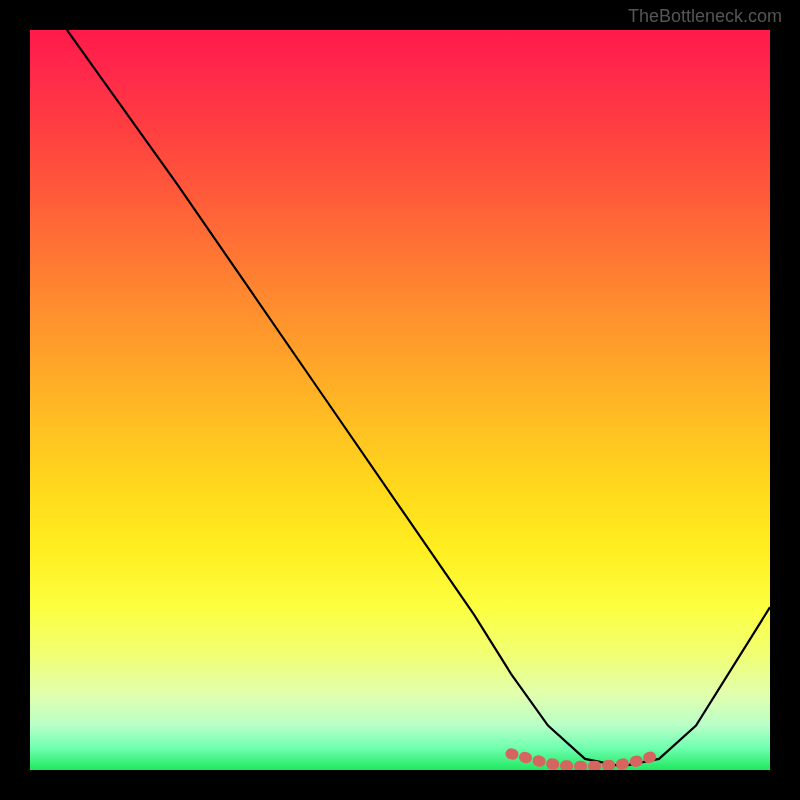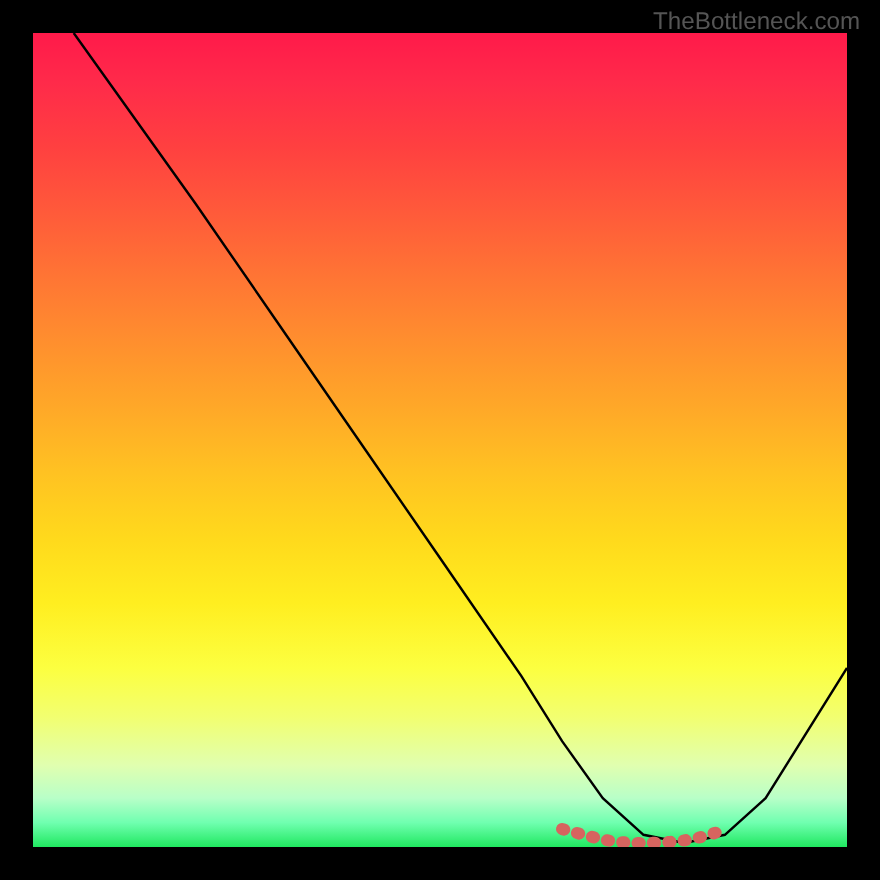--- a/index.html
+++ b/index.html
@@ -8,21 +8,21 @@
     height: 800px;
     background: #000;
     position: relative;
     font-family: Arial, sans-serif;
   }
   .watermark {
     position: absolute;
     top: 6px;
     right: 18px;
     color: #555;
-    font-size: 22px;
+    font-size: 18px;
     font-weight: 500;
     z-index: 10;
   }
   .plot-area {
     position: absolute;
     left: 30px;
     top: 30px;
     width: 740px;
     height: 740px;
     overflow: hidden;

